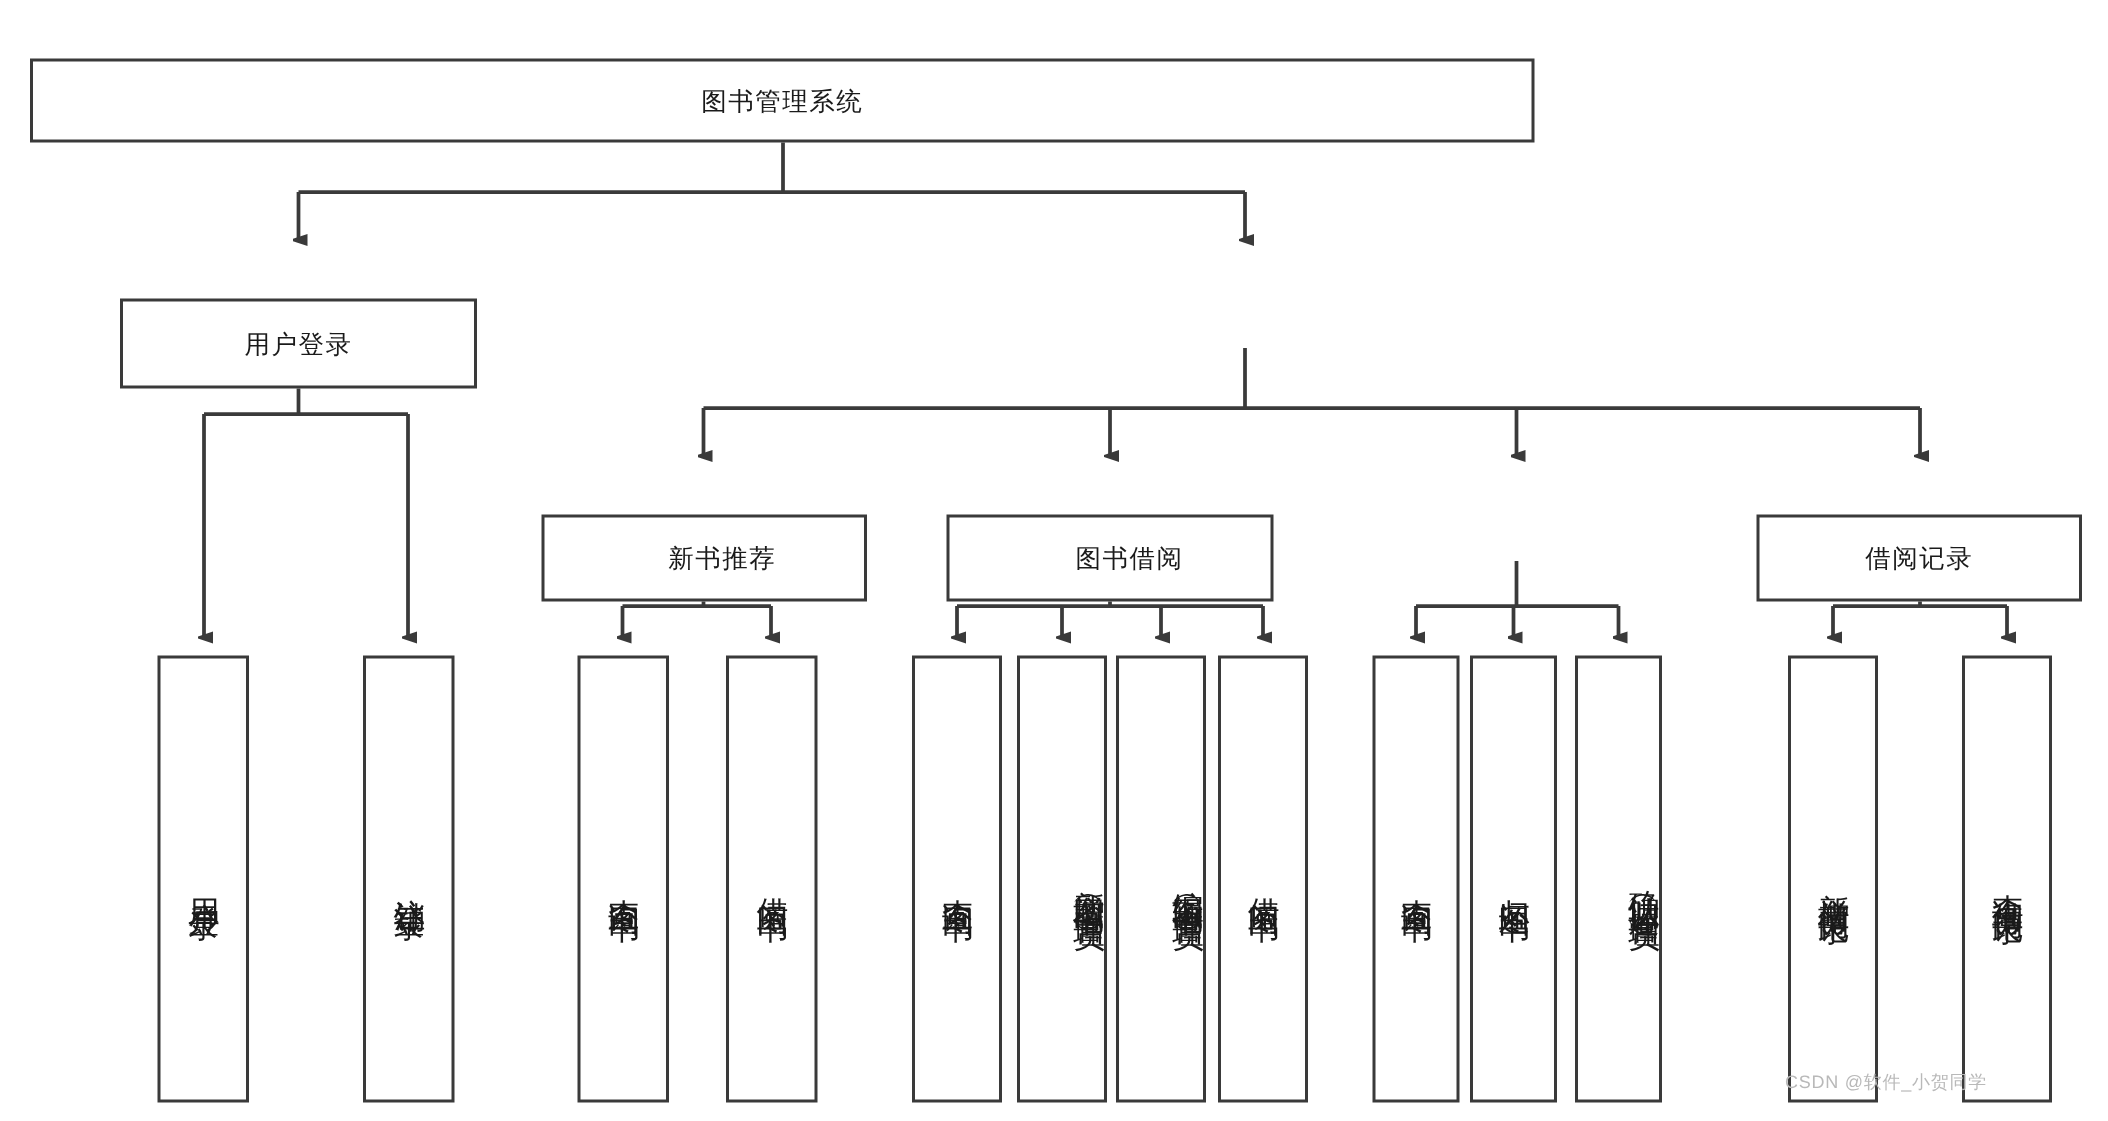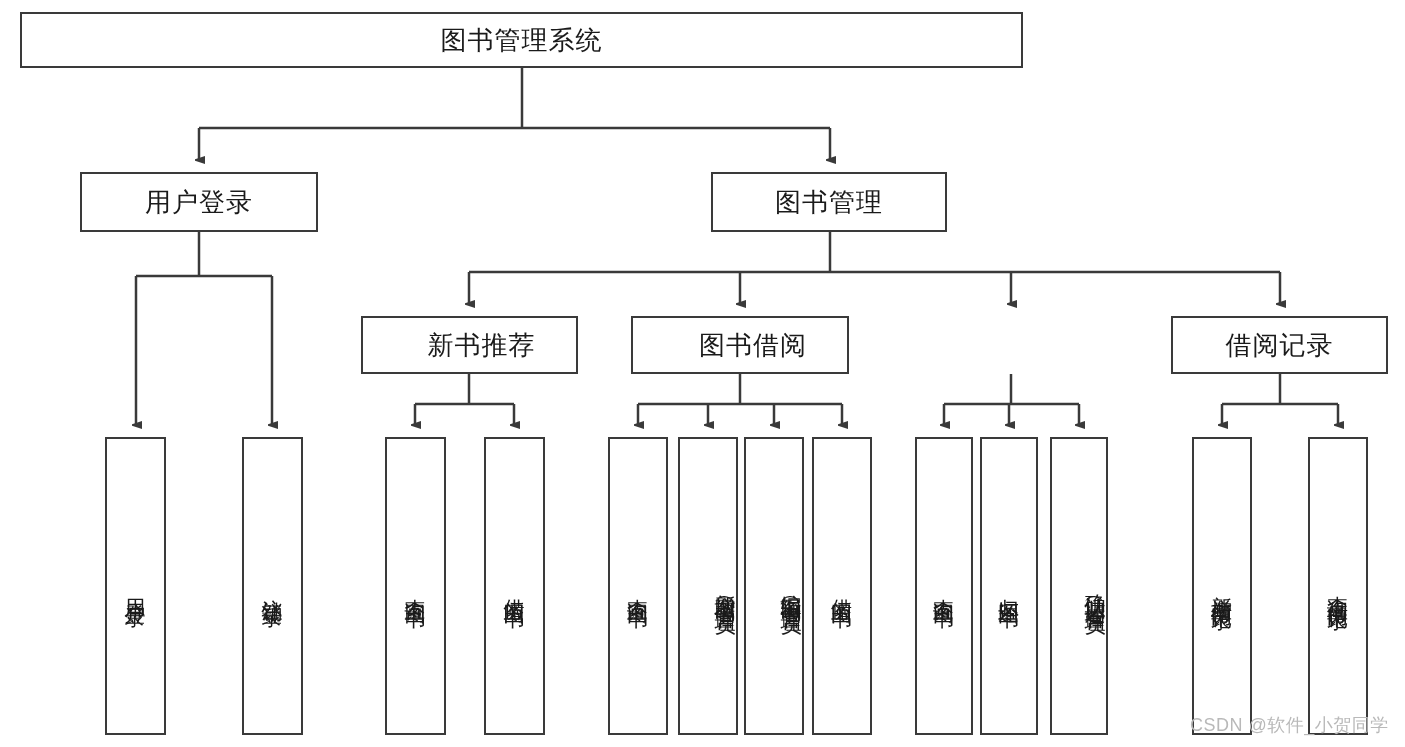--- a/index.html
+++ b/index.html
@@ -29,22 +29,23 @@
     position: absolute;
     box-sizing: border-box;
     border: 2px solid #3a3a3a;
     background: #ffffff;
     display: flex;
     align-items: center;
     justify-content: center;
     color: #1a1a1a;
   }
   .node.horiz {
-    font-size: 26px;
+    font-size: 17px;
     letter-spacing: 1px;
+    margin-top: 27px;
   }
   .node.vert {
     writing-mode: vertical-rl;
     text-orientation: upright;
     font-size: 21px;
     letter-spacing: 3px;
     align-items: flex-start;
     justify-content: center;
     padding-top: 4px;
     line-height: 1.0;
@@ -53,21 +54,21 @@
     align-items: flex-start;
     padding-top: 8px;
   }
   .node.vert .vtext {
     writing-mode: vertical-rl;
     text-orientation: upright;
     white-space: nowrap;
   }
   .watermark {
     position: absolute;
-    font-size: 18px;
+    font-size: 12px;
     color: #b9b9b9;
     white-space: nowrap;
     left: 1190px;
     top: 713px;
     letter-spacing: 0.5px;
   }
 </style>
 </head>
 <body>
 
@@ -120,21 +121,20 @@
       <path d="M1222,404 L1338,404"></path>
       <path d="M1222,404 L1222,425" marker-end="url(#arrow)"></path>
       <path d="M1338,404 L1338,425" marker-end="url(#arrow)"></path>
     </g>
   </svg>
 
   <div class="node horiz" style="left:20px; top:12px; width:1003px; height:56px;">图书管理系统</div>
 
   <div class="node horiz" style="left:80px; top:172px; width:238px; height:60px;">用户登录</div>
 
-  <div class="node horiz" style="left:711px; top:172px; width:236px; height:60px;">图书管理</div>
 
   <div class="node horiz" style="left:361px; top:316px; width:217px; height:58px;padding-left:24px;">新书推荐</div>
 
   <div class="node horiz" style="left:631px; top:316px; width:218px; height:58px;padding-left:26px;">图书借阅</div>
 
 
   <div class="node horiz" style="left:1171px; top:316px; width:217px; height:58px;text-align:center;">借阅记录</div>
 
   <div class="node vert" style="left:105px; top:437px; width:61px; height:298px; align-items:center;">
     <span class="vtext">用户登录</span>

